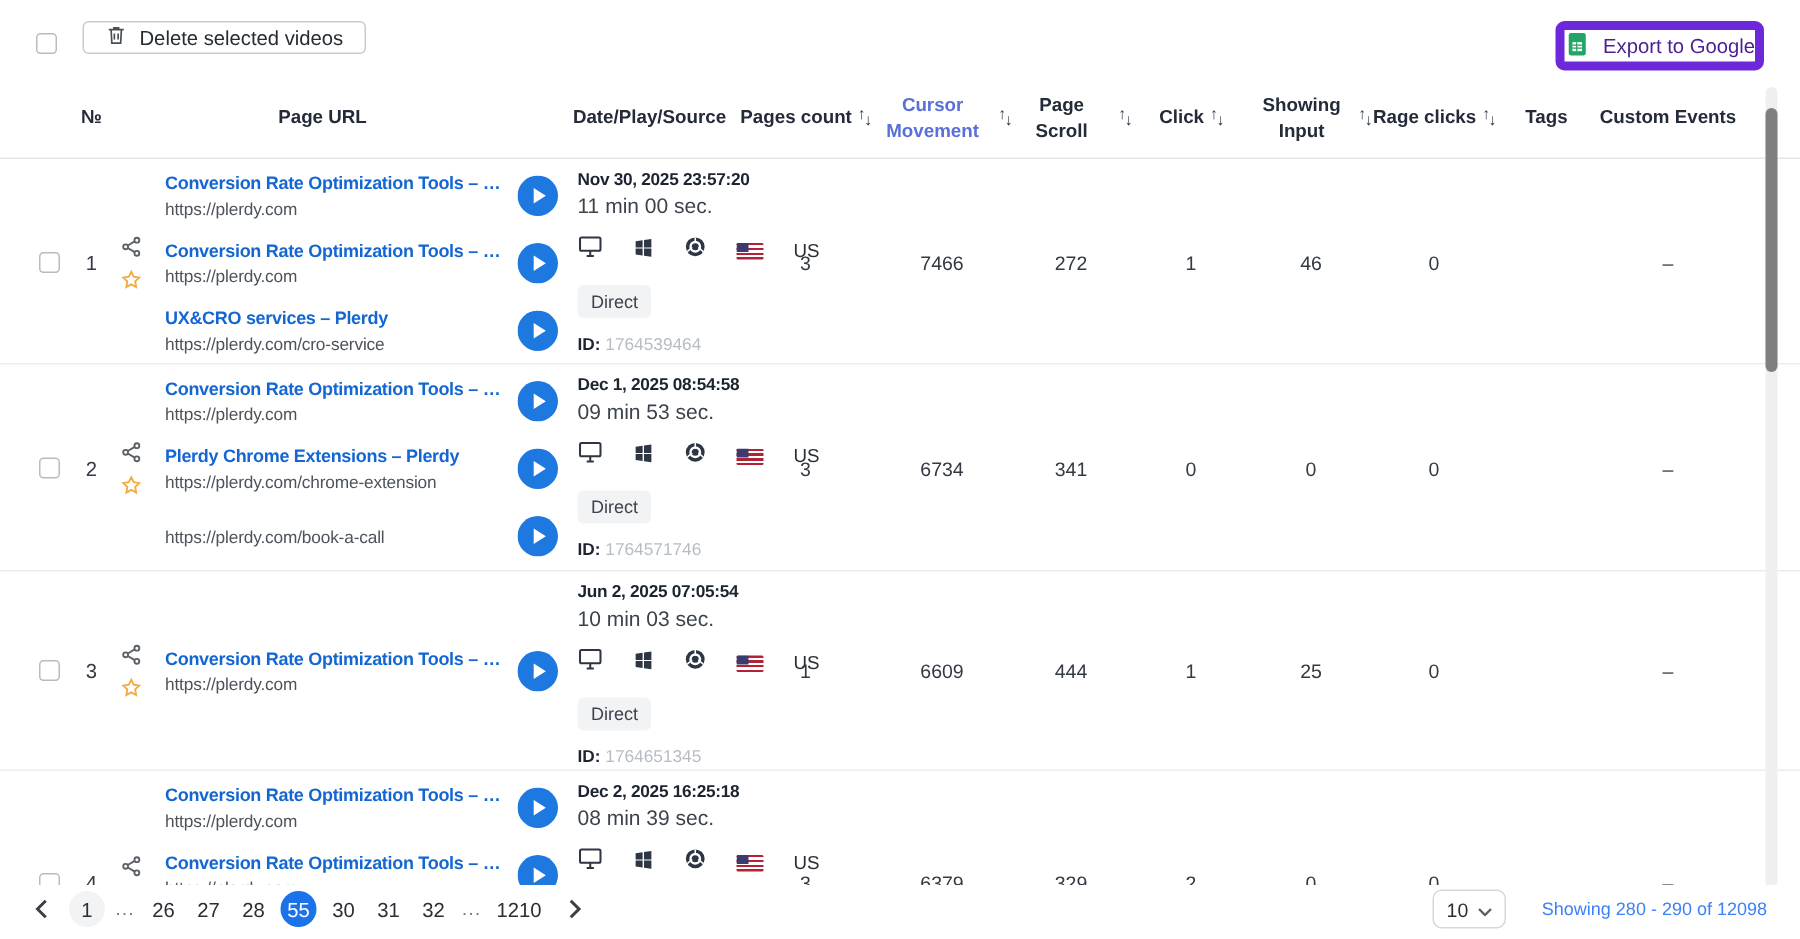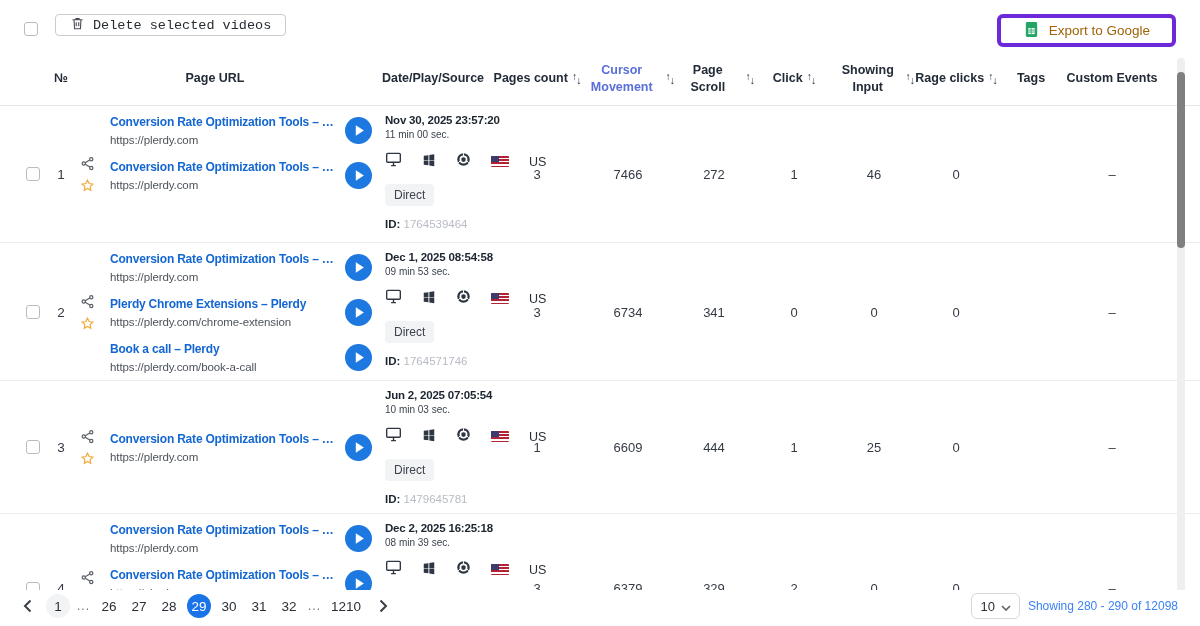--- a/index.html
+++ b/index.html
@@ -4,22 +4,22 @@
 <style>
   * { margin:0; padding:0; box-sizing:border-box; }
   html,body { width:1200px; height:626px; overflow:hidden; background:#fff;
               font-family:"Liberation Sans", sans-serif; color:#333a44; }
   .app { position:relative; width:1200px; height:626px; background:#fff; }
 
   
   .topbar { position:absolute; top:0; left:0; right:0; height:52px; display:flex; align-items:flex-start; padding:14px 24px 0 24px; background:#fff; }
   .cb { width:14px; height:14px; border:1.5px solid #b8bcc2; border-radius:3px; background:#fff; display:inline-block; flex:none; }
   .topbar .cb { margin-top:8px; }
-  .btn-delete { margin-left:17px; height:22px; display:flex; align-items:center; gap:8px; padding:0 14px; background:#fff; border:1px solid #c8cbd0; border-radius:4px; font-size:13.5px; color:#272c33; cursor:pointer; font-family:Liberation Mono, monospace; }
-  .btn-export { margin-left:auto; height:33px; display:flex; align-items:center; gap:9px; padding:0 22px; background:#fff; border:4px solid #6d28d9; border-radius:6px; font-size:13.5px; color:#a16207; cursor:pointer; font-family:"Liberation Sans",sans-serif; }
+  .btn-delete { margin-left:17px; height:22px; display:flex; align-items:center; gap:8px; padding:0 14px; background:#fff; border:1px solid #c8cbd0; border-radius:4px; font-size:13.5px; color:#272c33; cursor:pointer; font-family:Liberation Sans, sans-serif; }
+  .btn-export { margin-left:auto; height:33px; display:flex; align-items:center; gap:9px; padding:0 0; background:#fff; border:6px solid #6d28d9; border-radius:6px; font-size:13.5px; color:#4c1d95; cursor:pointer; font-family:"Liberation Sans",sans-serif; }
 
   
   .thead, .trow { display:grid; grid-template-columns:30px 26px 26px 230px 44px 118px 90px 92px 80px 80px 80px 84px 66px 96px; padding:0 18px; }
   .thead { position:absolute; top:52px; left:0; right:0; height:54px; border-bottom:1px solid #e3e5e8; background:#fff; }
   .hcell { display:flex; align-items:center; justify-content:center; gap:4px; font-size:12.5px; font-weight:bold; color:#232b38; text-align:center; line-height:1.35; }
   .hcell.sorted-label { color:#5a6fd8; }
   .sort { display:inline-flex; flex:none; font-size:10.5px; color:#2e3643; letter-spacing:-1px; line-height:1; }
   .sort i { font-style:normal; }
   .sort i:first-child { transform:translateY(-2px); }
   .sort i:last-child { transform:translateY(2px); }
@@ -37,21 +37,21 @@
   .pages.center-one { justify-content:center; }
   .entry { display:flex; align-items:center; height:36px; flex:none; }
   .entry-text { flex:1; min-width:0; }
   .ptitle { display:block; font-size:12px; font-weight:bold; color:#1467d2; letter-spacing:-0.2px; white-space:nowrap; overflow:hidden; text-overflow:ellipsis; cursor:pointer; text-decoration:none; line-height:16px; }
   .purl { font-size:11.5px; color:#4d535b; letter-spacing:-0.1px; white-space:nowrap; overflow:hidden; line-height:14px; margin-top:3px; }
   .play { flex:none; width:27px; height:27px; border:none; background:transparent; padding:0; margin-left:6px; cursor:pointer; }
   .play svg { display:block; }
 
   .datecell { padding:8px 0 0 11px; }
   .sdate { font-size:11.5px; font-weight:bold; color:#1b2430; letter-spacing:-0.2px; white-space:nowrap; }
-  .sdur { font-size:10px; color:#3c434d; margin-top:3px; white-space:nowrap; }
+  .sdur { font-size:14px; color:#3c434d; margin-top:3px; white-space:nowrap; }
   .srcicons { display:flex; align-items:center; gap:20px; margin-top:12px; }
   .srcicons .cc { font-size:12.5px; color:#2a2f36; }
   .flag { position:relative; width:18px; height:11px; flex:none; border-radius:1px; overflow:hidden;
           background:repeating-linear-gradient(180deg,#b22234 0 1.6px,#ffffff 1.6px 3.2px); }
   .flag::after { content:""; position:absolute; left:0; top:0; width:8px; height:6px; background:#3c3b6e; }
   .badge { display:inline-block; margin-top:13px; padding:4px 9px; background:#f2f3f5; border-radius:4px; font-size:12px; color:#3c434d; }
   .idline { margin-top:12px; font-size:11.5px; white-space:nowrap; }
   .idl { font-weight:bold; color:#1b2430; }
   .idv { color:#b7bcc4; }
 
@@ -62,21 +62,21 @@
   .scroll-thumb { position:absolute; top:72px; right:15px; width:8px; height:176px; background:#7f7f7f; border-radius:4px; cursor:grab; }
 
   
   .pagebar { position:absolute; left:0; right:0; bottom:0; height:36px; background:#fff; display:flex; align-items:center; padding:0 22px 4px 16px; z-index:5; }
   .pchev { width:22px; height:22px; display:flex; align-items:center; justify-content:center; cursor:pointer; flex:none; }
   .pnums { display:flex; align-items:center; gap:6px; margin-left:8px; }
   .pnum { min-width:24px; height:24px; display:flex; align-items:center; justify-content:center; border-radius:50%; font-size:13.5px; color:#2a2f36; cursor:pointer; padding:0 3px; }
   .pnum.first { background:#f2f3f5; }
   .pnum.active { background:#1a73e8; color:#fff; }
   .pdots { color:#6b7077; font-size:12px; cursor:default; padding:0 1px; letter-spacing:1px; }
-  .pager-right { margin-left:auto; display:flex; align-items:center; gap:8px; }
+  .pager-right { margin-left:auto; display:flex; align-items:center; gap:24px; }
   .psize { height:26px; min-width:46px; border:1px solid #d5d7db; border-radius:6px; display:flex; align-items:center; justify-content:center; gap:6px; font-size:13px; color:#2a2f36; cursor:pointer; padding:0 8px; background:#fff; }
   .showing { font-size:12px; color:#3b82f6; white-space:nowrap; }
 </style>
 </head>
 <body>
 
 <div class="app">
 
   <div class="topbar">
     <span class="cb"></span>
@@ -190,20 +190,32 @@
               <a class="ptitle">Conversion Rate Optimization Tools – Ple...</a>
               <div class="purl">https://plerdy.com</div>
             </div>
           <button class="play">
               <svg width="27" height="27" viewBox="0 0 24 24">
                 <circle cx="12" cy="12" r="12" fill="#1d78e0"></circle>
                 <path d="M9.6 7.4v9.2l7.2-4.6z" fill="#fff"></path>
               </svg>
             </button>
         </div>
+        <div class="entry">
+          <div class="entry-text">
+              <a class="ptitle">UX&amp;CRO services – Plerdy</a>
+              <div class="purl">https://plerdy.com/cro-service</div>
+            </div>
+          <button class="play">
+              <svg width="27" height="27" viewBox="0 0 24 24">
+                <circle cx="12" cy="12" r="12" fill="#1d78e0"></circle>
+                <path d="M9.6 7.4v9.2l7.2-4.6z" fill="#fff"></path>
+              </svg>
+            </button>
+        </div>
       </div>
       <div class="cell datecell">
         <div class="sdate">Nov 30, 2025 23:57:20</div>
         <div class="sdur">11 min 00 sec.</div>
         <div class="srcicons">
           <span><svg width="17" height="15" viewBox="0 0 24 22" fill="none" stroke="#2e3643" stroke-width="2">
                 <rect x="2" y="2" width="20" height="13" rx="1.5"></rect>
                 <path d="M8.5 20h7M12 15v5"></path>
               </svg></span>
           <span><svg width="14" height="14" viewBox="0 0 24 24" fill="#2e3643">
@@ -271,21 +283,20 @@
             </div>
           <button class="play">
               <svg width="27" height="27" viewBox="0 0 24 24">
                 <circle cx="12" cy="12" r="12" fill="#1d78e0"></circle>
                 <path d="M9.6 7.4v9.2l7.2-4.6z" fill="#fff"></path>
               </svg>
             </button>
         </div>
         <div class="entry">
           <div class="entry-text">
-              <a class="ptitle">Book a call – Plerdy</a>
               <div class="purl">https://plerdy.com/book-a-call</div>
             </div>
           <button class="play">
               <svg width="27" height="27" viewBox="0 0 24 24">
                 <circle cx="12" cy="12" r="12" fill="#1d78e0"></circle>
                 <path d="M9.6 7.4v9.2l7.2-4.6z" fill="#fff"></path>
               </svg>
             </button>
         </div>
       </div>
@@ -370,21 +381,21 @@
           <span><svg width="15" height="15" viewBox="0 0 24 24">
                 <circle cx="12" cy="12" r="10" fill="#2e3643"></circle>
                 <circle cx="12" cy="12" r="6.3" fill="#fff"></circle>
                 <circle cx="12" cy="12" r="3.8" fill="#2e3643"></circle>
                 <path d="M12 2v6M3.5 17.2l5.2-4.5M20.5 17.2l-5.2-4.5" stroke="#fff" stroke-width="1.6" fill="none"></path>
               </svg></span>
           <span class="flag"></span>
           <span class="cc">US</span>
         </div>
         <span class="badge">Direct</span>
-        <div class="idline"><span class="idl">ID:</span> <span class="idv">1479645781</span></div>
+        <div class="idline"><span class="idl">ID:</span> <span class="idv">1764651345</span></div>
       </div>
       <div class="cell center val">1</div>
       <div class="cell center val">6609</div>
       <div class="cell center val">444</div>
       <div class="cell center val">1</div>
       <div class="cell center val">25</div>
       <div class="cell center val">0</div>
       <div class="cell center val"></div>
       <div class="cell center val">–</div>
     </div>
@@ -475,21 +486,21 @@
         <svg width="9" height="14" viewBox="0 0 9 14" fill="none" stroke="#3a3f47" stroke-width="2">
           <path d="M7.5 1.5L2 7l5.5 5.5"></path>
         </svg>
       </span>
     <div class="pnums">
       <span class="pnum first">1</span>
       <span class="pdots">...</span>
       <span class="pnum">26</span>
       <span class="pnum">27</span>
       <span class="pnum">28</span>
-      <span class="pnum active">29</span>
+      <span class="pnum active">55</span>
       <span class="pnum">30</span>
       <span class="pnum">31</span>
       <span class="pnum">32</span>
       <span class="pdots">...</span>
       <span class="pnum">1210</span>
     </div>
     <span class="pchev" style="margin-left:8px;">
         <svg width="9" height="14" viewBox="0 0 9 14" fill="none" stroke="#3a3f47" stroke-width="2">
           <path d="M1.5 1.5L7 7l-5.5 5.5"></path>
         </svg>

